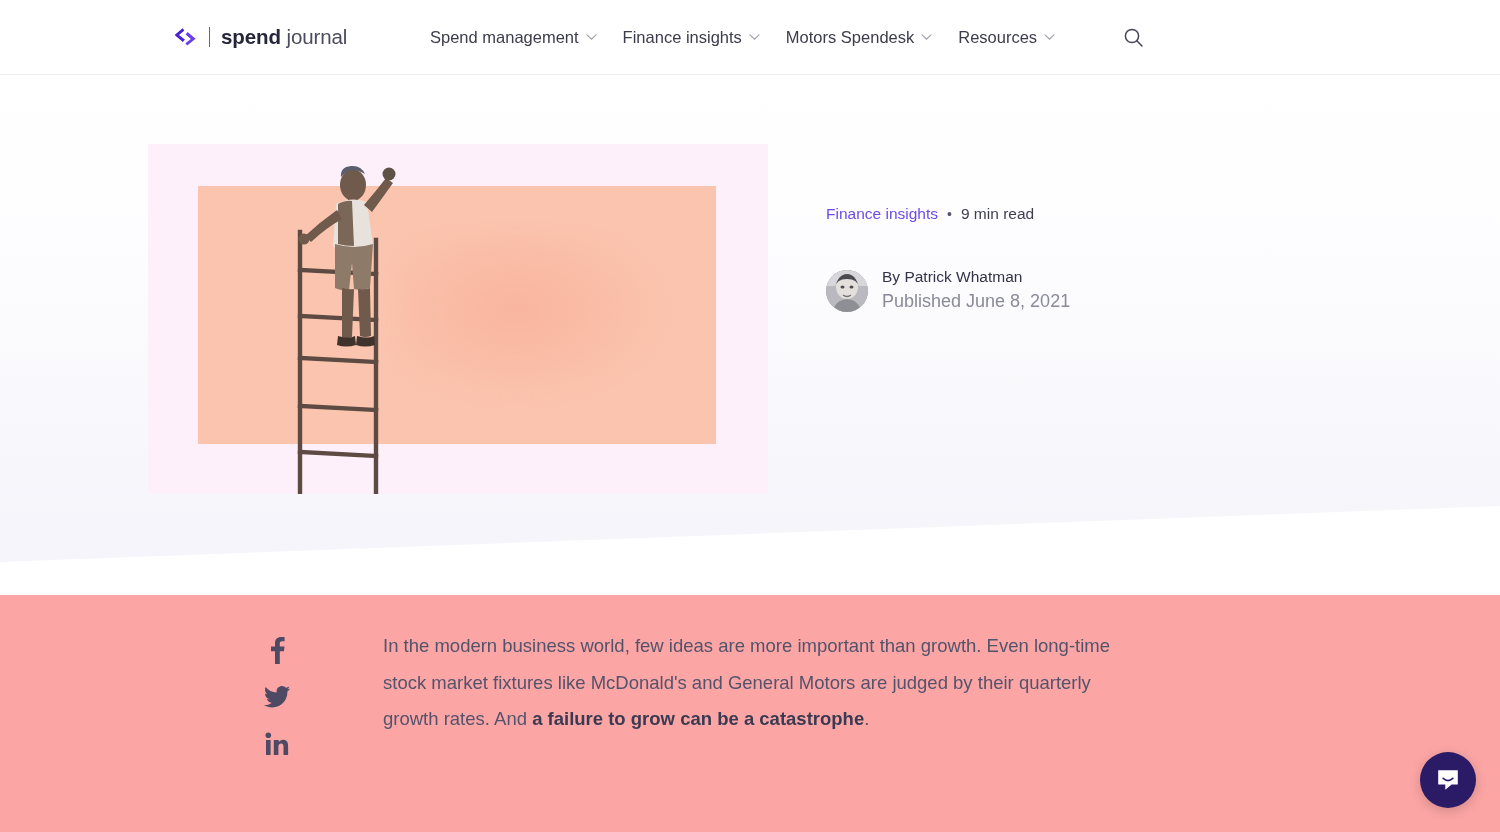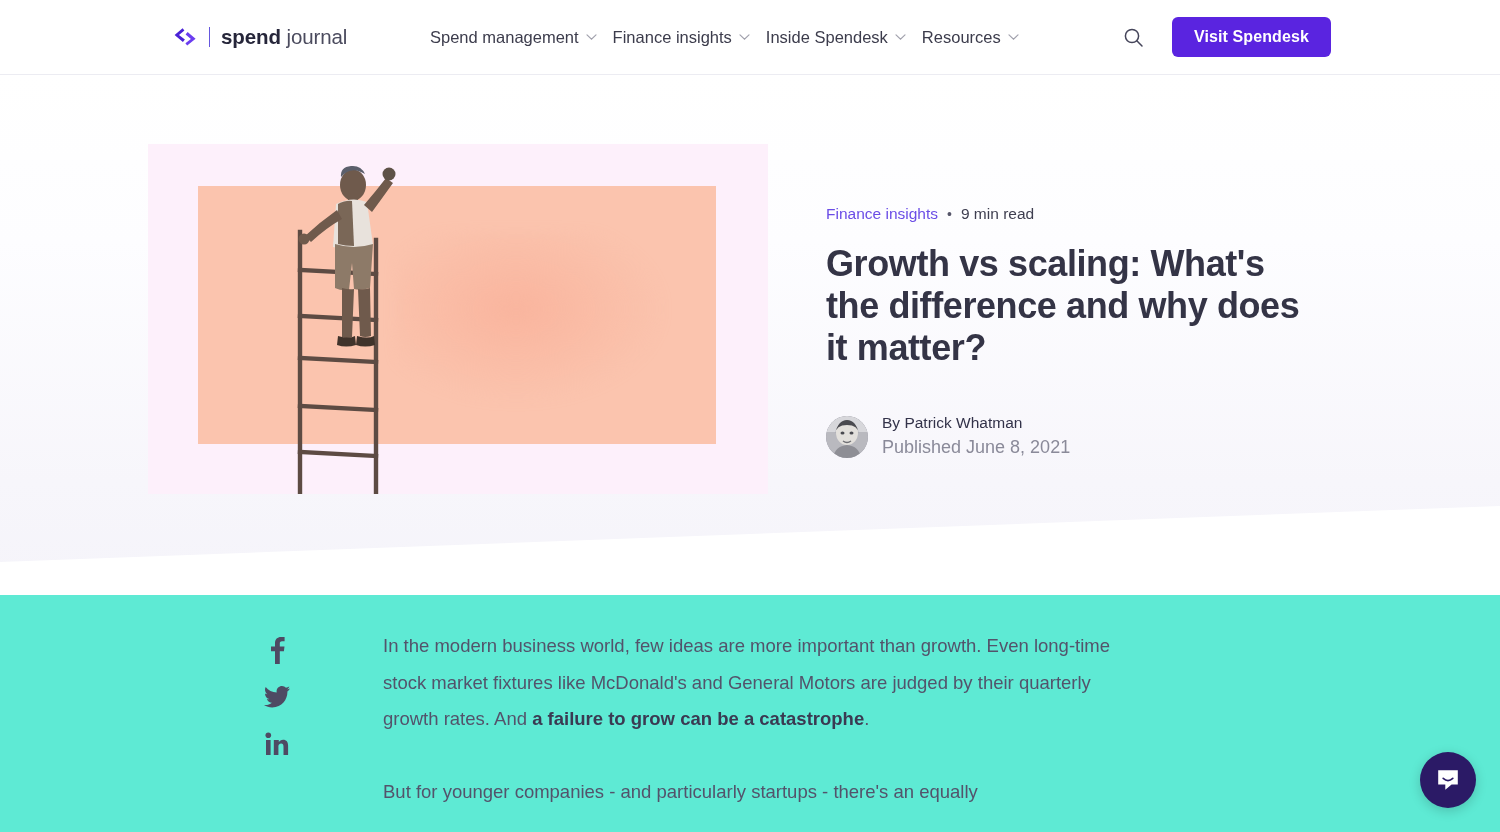--- a/index.html
+++ b/index.html
@@ -40,21 +40,21 @@
   .brand-text {
     font-size: 20.5px; letter-spacing: -0.1px;
     color: #2c2c3a; white-space: nowrap;
   }
   .brand-text .b { font-weight: 700; color: #26263a; }
   .brand-text .l { font-weight: 400; color: #4b4b5e; }
 
   .nav {
     position: absolute; left: 430px; top: 50%;
     transform: translateY(-50%);
-    display: flex; align-items: center; gap: 16px;
+    display: flex; align-items: center; gap: 26px;
   }
   .nav-item {
     display: flex; align-items: center; gap: 7px;
     font-size: 16.5px; color: #3c3c4c; cursor: pointer;
     white-space: nowrap;
   }
   .chev { display: block; opacity: .55; }
 
   .search-btn {
     position: absolute; left: 1118px; top: 50%;
@@ -149,21 +149,21 @@
     line-height: 1.35;
   }
   .author-date {
     font-size: 18px; color: #8a8a99; line-height: 1.45;
   }
 
   
   .body-sec {
     position: absolute; top: 595px; left: 0;
     width: 1500px; height: 237px;
-    background: #5eead4;
+    background: #fca5a5;
   }
   .share-rail {
     position: absolute; left: 262px; top: 40px;
     display: flex; flex-direction: column; align-items: center;
     gap: 17px;
   }
   .share-icon {
     width: 30px; height: 30px;
     display: flex; align-items: center; justify-content: center;
     cursor: pointer;
@@ -215,41 +215,40 @@
             <path d="M1 1.4 L5.5 5.6 L10 1.4" stroke="#55556a" stroke-width="1.2" fill="none" stroke-linecap="round"></path>
           </svg>
       </div>
       <div class="nav-item">
         <span>Finance insights</span>
         <svg class="chev" width="11" height="7" viewBox="0 0 11 7">
             <path d="M1 1.4 L5.5 5.6 L10 1.4" stroke="#55556a" stroke-width="1.2" fill="none" stroke-linecap="round"></path>
           </svg>
       </div>
       <div class="nav-item">
-        <span>Inside Spendesk</span>
+        <span>Motors Spendesk</span>
         <svg class="chev" width="11" height="7" viewBox="0 0 11 7">
             <path d="M1 1.4 L5.5 5.6 L10 1.4" stroke="#55556a" stroke-width="1.2" fill="none" stroke-linecap="round"></path>
           </svg>
       </div>
       <div class="nav-item">
         <span>Resources</span>
         <svg class="chev" width="11" height="7" viewBox="0 0 11 7">
             <path d="M1 1.4 L5.5 5.6 L10 1.4" stroke="#55556a" stroke-width="1.2" fill="none" stroke-linecap="round"></path>
           </svg>
       </div>
     </nav>
 
     <button class="search-btn" aria-label="Search">
       <svg width="21" height="21" viewBox="0 0 21 21">
         <circle cx="9" cy="9" r="6.6" stroke="#45455a" stroke-width="1.5" fill="none"></circle>
         <path d="M13.8 13.8 L19 19" stroke="#45455a" stroke-width="1.5" stroke-linecap="round"></path>
       </svg>
     </button>
 
-    <button class="cta">Visit Spendesk</button>
   </header>
 
   <section class="hero-band">
     <div class="hero-inner">
 
       <div class="hero-art">
         <div class="art-peach"></div>
 
         <svg class="ladder" width="620" height="350" viewBox="0 0 620 350">
           <g stroke="#5d4b43" stroke-width="4.4" fill="none" stroke-linecap="square">
@@ -291,21 +290,20 @@
         </svg>
       </div>
 
       <div class="hero-copy">
         <div class="meta-line">
           <span class="meta-cat">Finance insights</span>
           <span class="meta-dot">•</span>
           <span class="meta-read">9 min read</span>
         </div>
 
-        <h1 class="headline">Growth vs scaling: What's the difference and why does it matter?</h1>
 
         <div class="author-row">
           <div class="avatar">
             <svg width="42" height="42" viewBox="0 0 42 42">
               <defs>
                 <clipPath id="avclip">
                     <circle cx="21" cy="21" r="21"></circle>
                   </clipPath>
               </defs>
               <g clip-path="url(#avclip)">
@@ -351,21 +349,20 @@
         <svg width="24" height="24" viewBox="0 0 24 24">
           <rect x="1" y="8" width="4.6" height="15" fill="#4e4a63"></rect>
           <circle cx="3.3" cy="3.3" r="2.8" fill="#4e4a63"></circle>
           <path d="M9.4 8 h4.4 v2.1 c 0.8 -1.4 2.3 -2.4 4.3 -2.4 c 3.4 0 5 2.2 5 6.1 V23 h-4.6 v-8.2 c 0 -2 -0.7 -3.2 -2.4 -3.2 c -1.5 0 -2.3 1 -2.6 2 c -0.1 0.4 -0.1 0.9 -0.1 1.4 V23 H8.8 c0 0 0.1 -13.3 0 -15 Z" fill="#4e4a63"></path>
         </svg>
       </div>
     </div>
 
     <div class="article-body">
       <p><span>In the modern business world, few ideas are more important than growth. Even long-time stock market fixtures like McDonald's and General Motors are judged by their quarterly growth rates. And </span><b>a failure to grow can be a catastrophe</b><span>.</span></p>
-      <p>But for younger companies - and particularly startups - there's an equally</p>
     </div>
   </section>
 
   <button class="chat-btn" aria-label="Open chat">
     <svg width="26" height="26" viewBox="0 0 26 26">
       <path d="M3.2 3.2 h19.6 v14.2 h-6.2 l-6.3 5.4 v-5.4 H3.2 Z" fill="#ffffff"></path>
       <path d="M8.2 11.4 q4.8 4.4 9.6 0" stroke="#2b1a66" stroke-width="1.7" fill="none" stroke-linecap="round"></path>
     </svg>
   </button>
 

